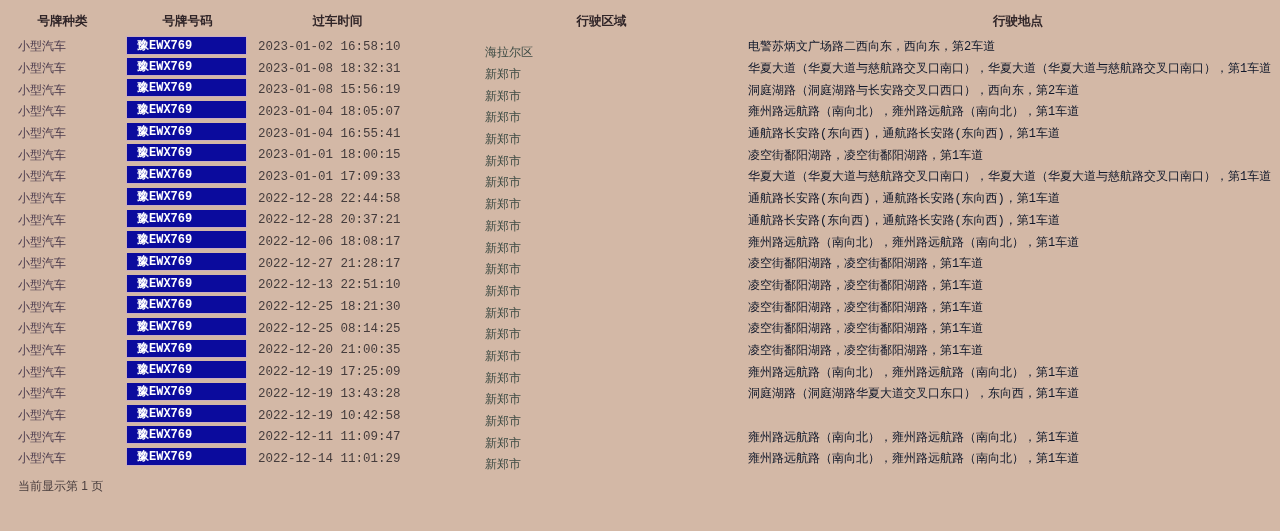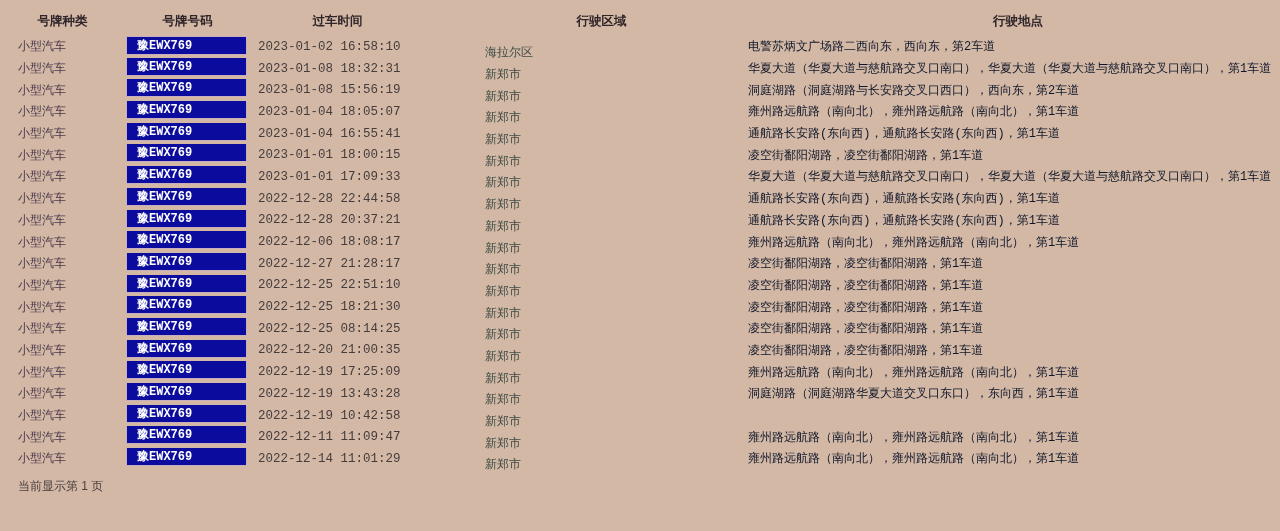--- a/index.html
+++ b/index.html
@@ -176,21 +176,21 @@
     <div class="cell c3">2022-12-27 21:28:17</div>
     <div class="cell c4">新郑市</div>
     <div class="cell c5">凌空街鄱阳湖路，凌空街鄱阳湖路，第1车道</div>
   </div>
 
   <div class="row">
     <div class="cell c1">小型汽车</div>
     <div class="cell c2">
       <div class="plate-box">豫EWX769</div>
     </div>
-    <div class="cell c3">2022-12-25 22:51:10</div>
+    <div class="cell c3">2022-12-13 22:51:10</div>
     <div class="cell c4">新郑市</div>
     <div class="cell c5">凌空街鄱阳湖路，凌空街鄱阳湖路，第1车道</div>
   </div>
 
   <div class="row">
     <div class="cell c1">小型汽车</div>
     <div class="cell c2">
       <div class="plate-box">豫EWX769</div>
     </div>
     <div class="cell c3">2022-12-25 18:21:30</div>

